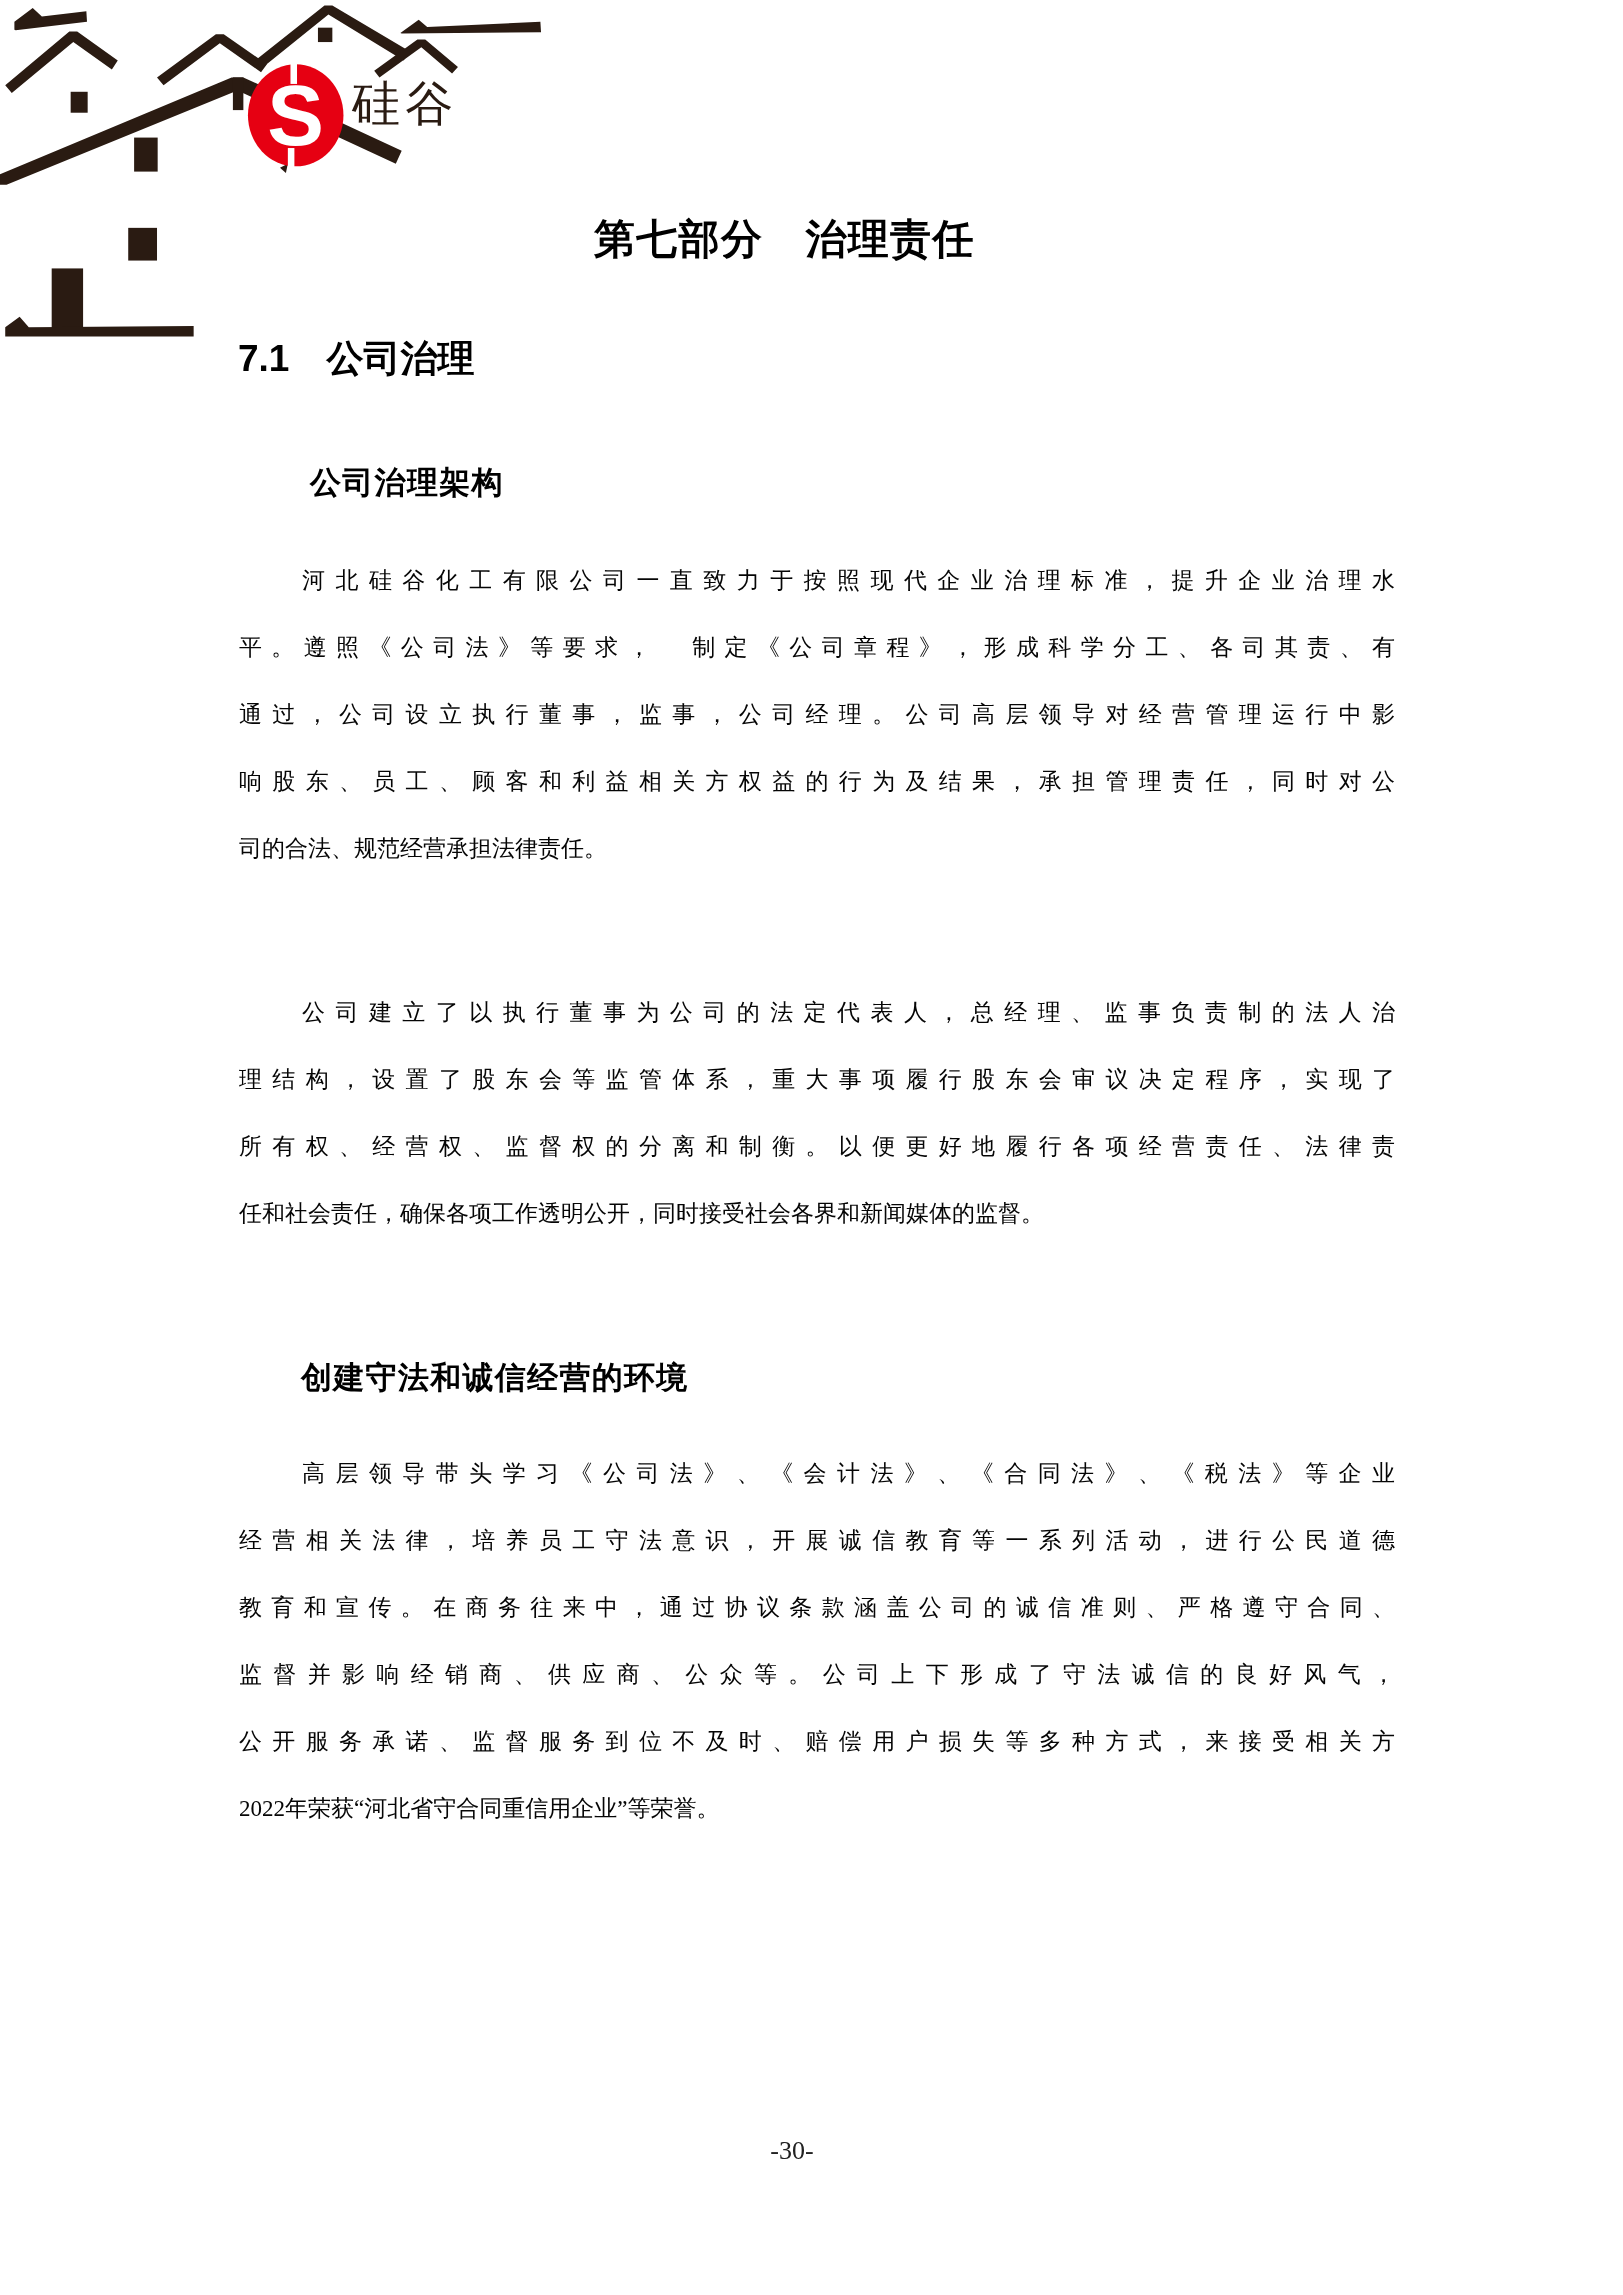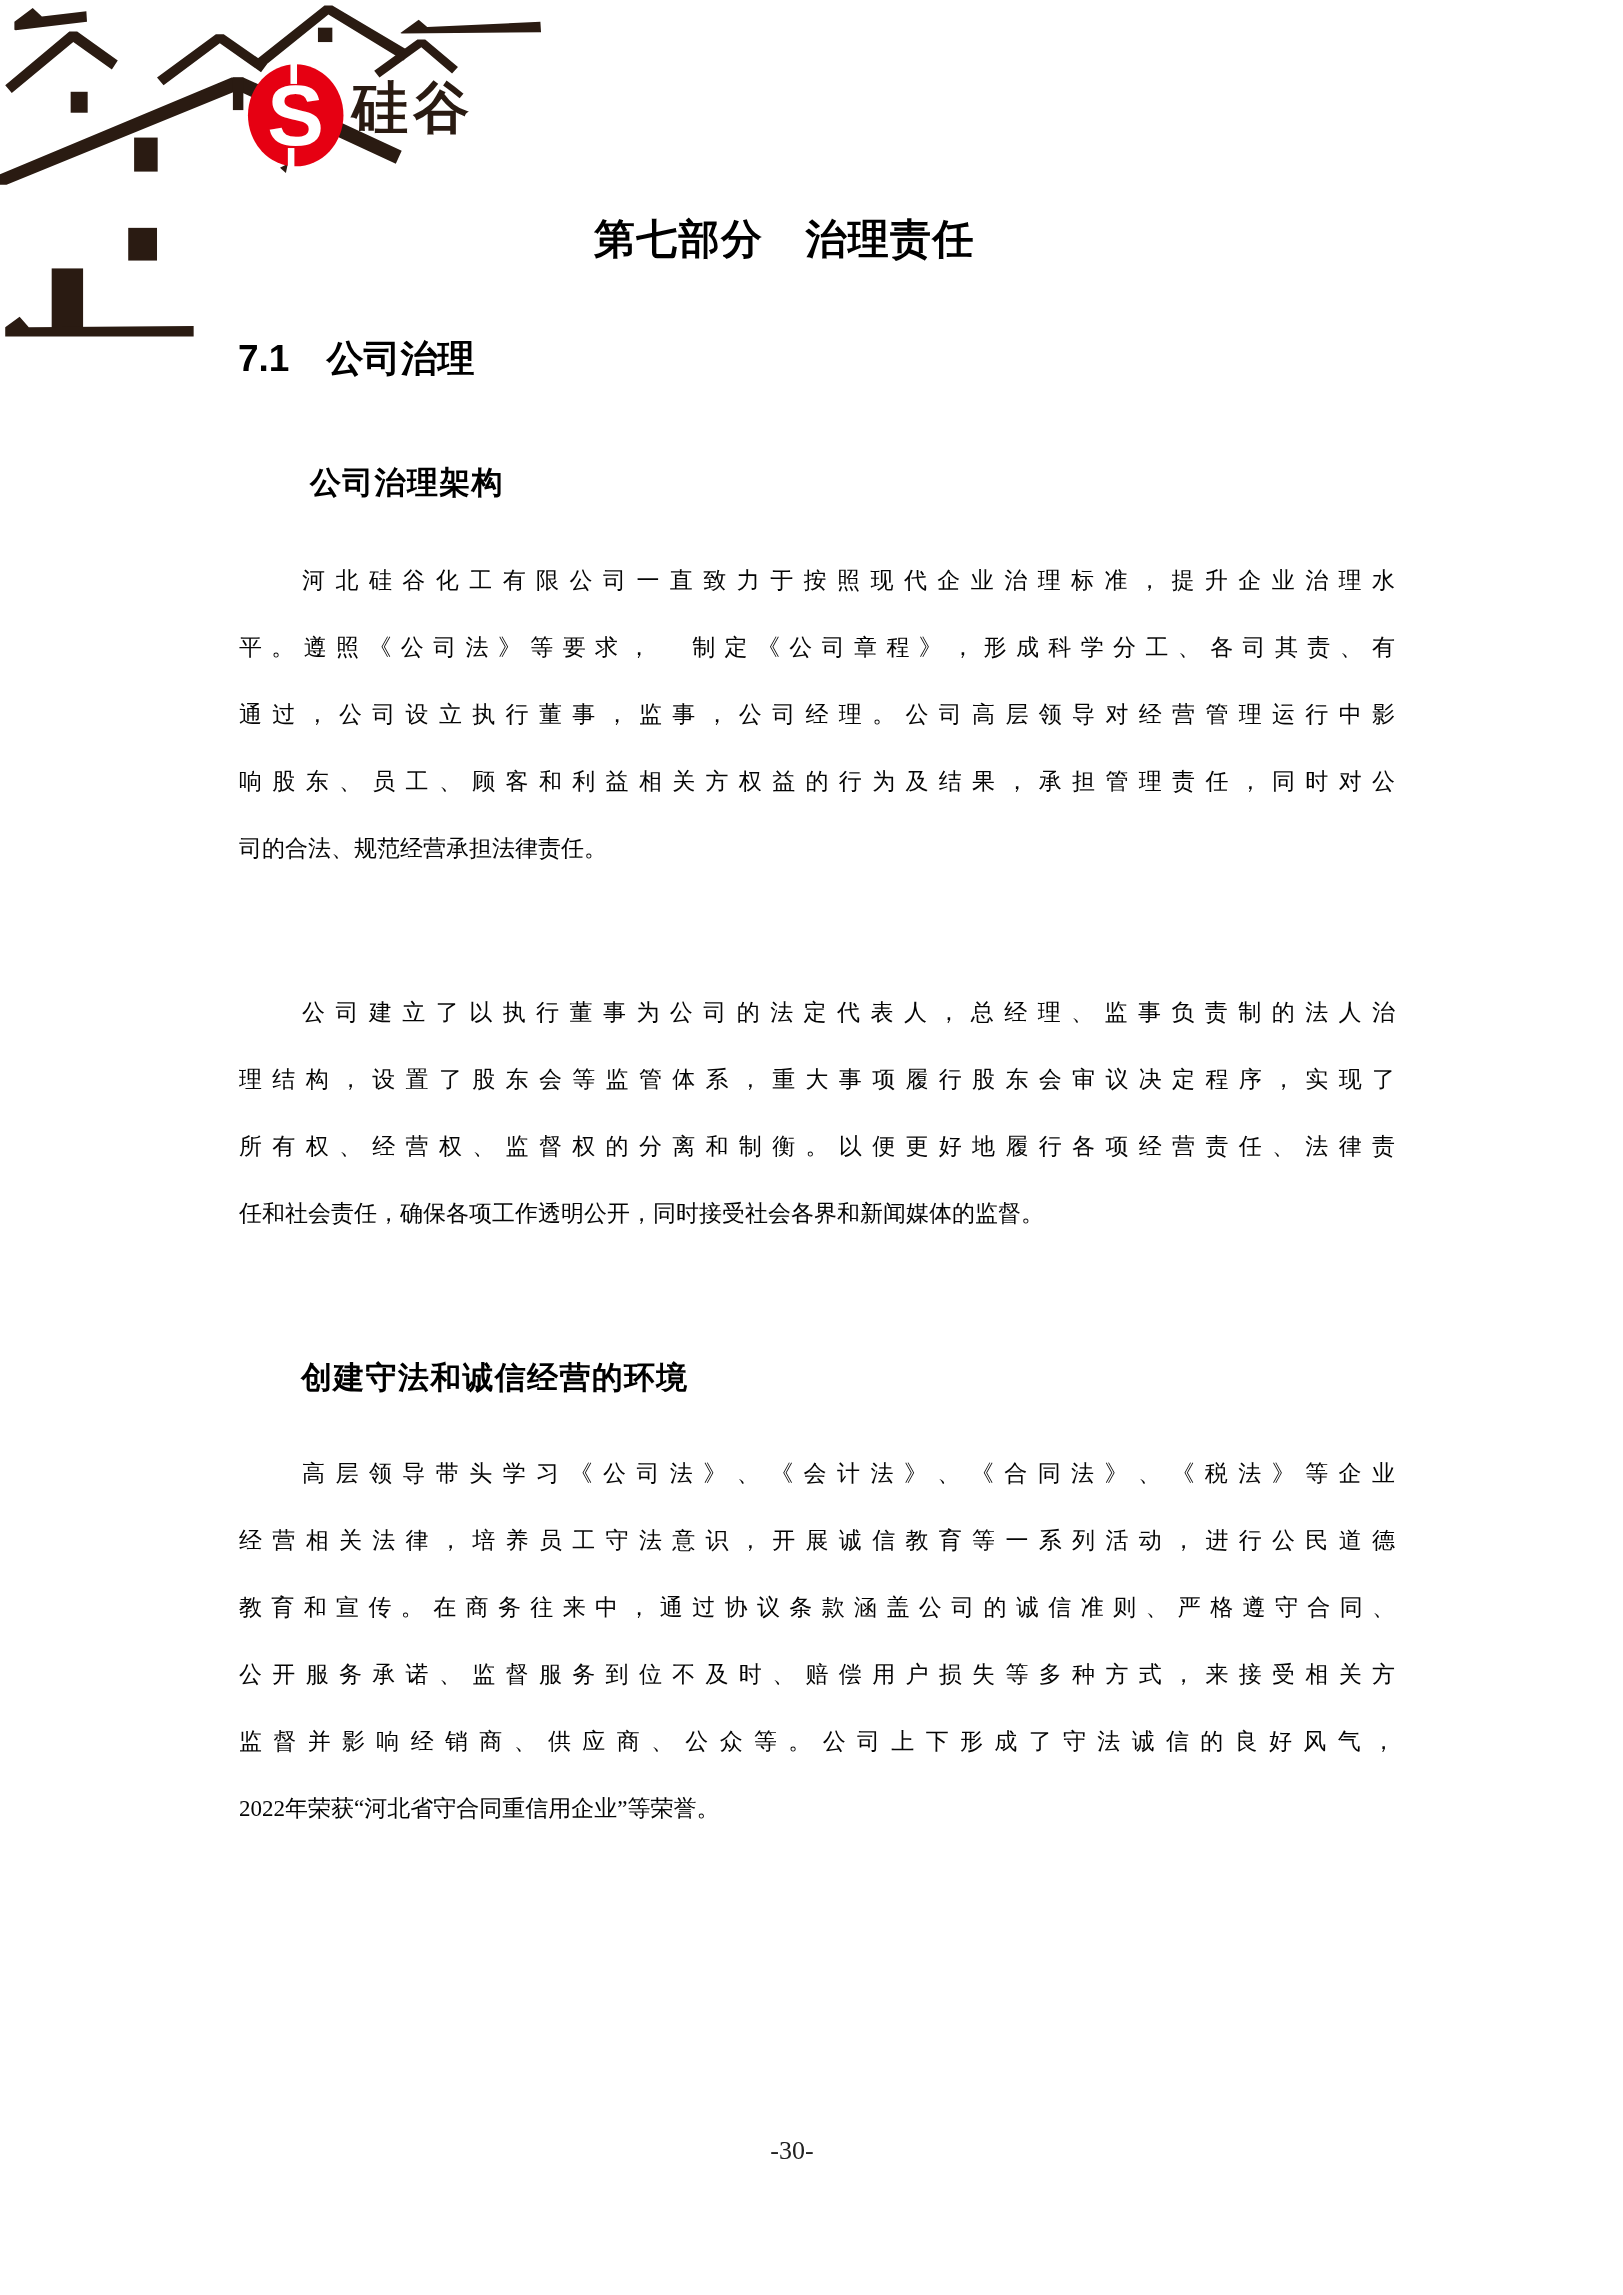--- a/index.html
+++ b/index.html
@@ -11,21 +11,21 @@
     overflow:hidden;
     font-family:"Liberation Serif","DejaVu Serif",serif;
     color:#111;
   }
   
   #logo{position:absolute;left:0;top:0;width:543px;height:406px;}
   #logo svg{position:absolute;left:0;top:0;}
   .brand-text{
     position:absolute;left:352px;top:80px;
     font-family:"Liberation Sans","DejaVu Sans",sans-serif;
-    font-weight:700;font-size:56px;line-height:1;
+    font-weight:400;font-size:48px;line-height:1;
     letter-spacing:5.2px;color:#2a1b12;
   }
   
   .doc-title{
     position:absolute;left:594px;top:195px;
     font-family:"Liberation Sans","DejaVu Sans",sans-serif;
     font-weight:bold;font-size:41px;line-height:1;color:#000;
     letter-spacing:1.3px;
     margin-top:24px;
   }
@@ -117,21 +117,21 @@
     <span class="line just">所有权、经营权、监督权的分离和制衡。以便更好地履行各项经营责任、法律责</span>
     <span class="line">任和社会责任，确保各项工作透明公开，同时接受社会各界和新闻媒体的监督。</span>
   </div>
 
   <div class="sub-heading" id="sub2">创建守法和诚信经营的环境</div>
 
   <div class="para" id="para3">
     <span class="line just indent">高层领导带头学习《公司法》、《会计法》、《合同法》、《税法》等企业</span>
     <span class="line just">经营相关法律，培养员工守法意识，开展诚信教育等一系列活动，进行公民道德</span>
     <span class="line just">教育和宣传。在商务往来中，通过协议条款涵盖公司的诚信准则、严格遵守合同、</span>
+    <span class="line just">监督并影响经销商、供应商、公众等。公司上下形成了守法诚信的良好风气，</span>
     <span class="line just">公开服务承诺、监督服务到位不及时、赔偿用户损失等多种方式，来接受相关方</span>
-    <span class="line just">监督并影响经销商、供应商、公众等。公司上下形成了守法诚信的良好风气，</span>
     <span class="line">2022年荣获“河北省守合同重信用企业”等荣誉。</span>
   </div>
 
   <div class="page-num">-30-</div>
 
 </div>
 
 
 </body></html>

